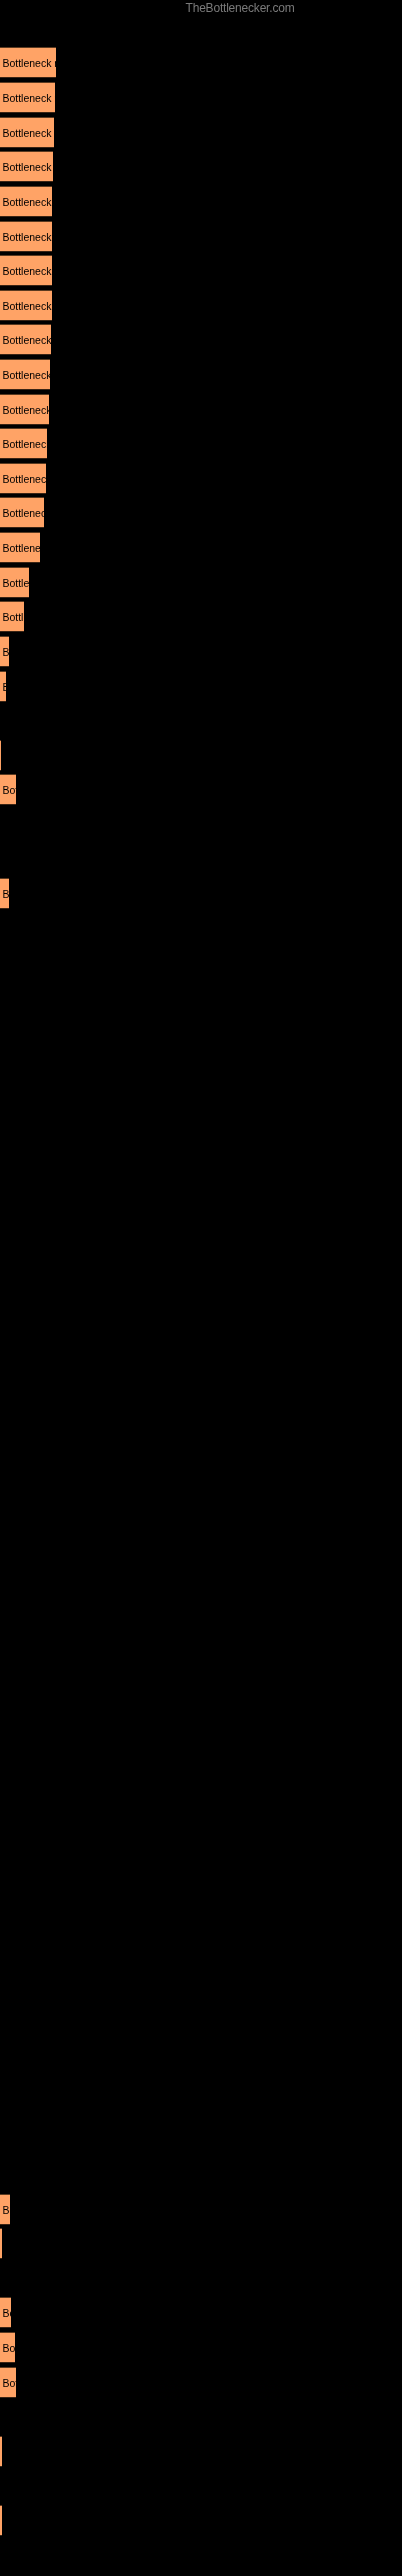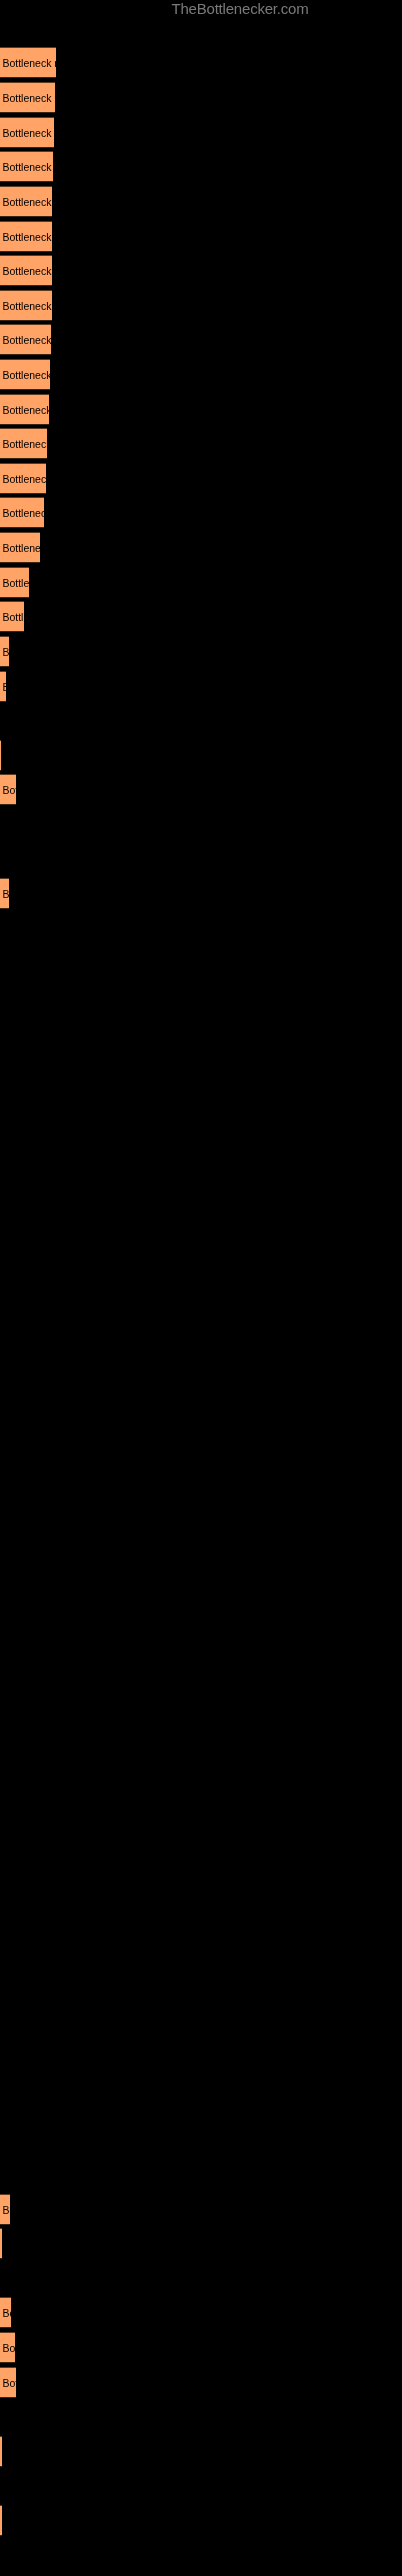--- a/index.html
+++ b/index.html
@@ -22,21 +22,21 @@
   }
   #chart-title {
     position: absolute;
     left: 0;
     top: 0;
     width: 403px;
     text-align: center;
     padding-left: 77px;
     box-sizing: border-box;
     color: #7a7a7a;
-    font-size: 15px;
+    font-size: 12px;
     line-height: 17.7px;
     font-family: "Liberation Sans", sans-serif;
     letter-spacing: -0.2px;
     white-space: nowrap;
   }
   #plot-area {
     position: absolute;
     left: 0;
     top: 0;
     width: 403px;

